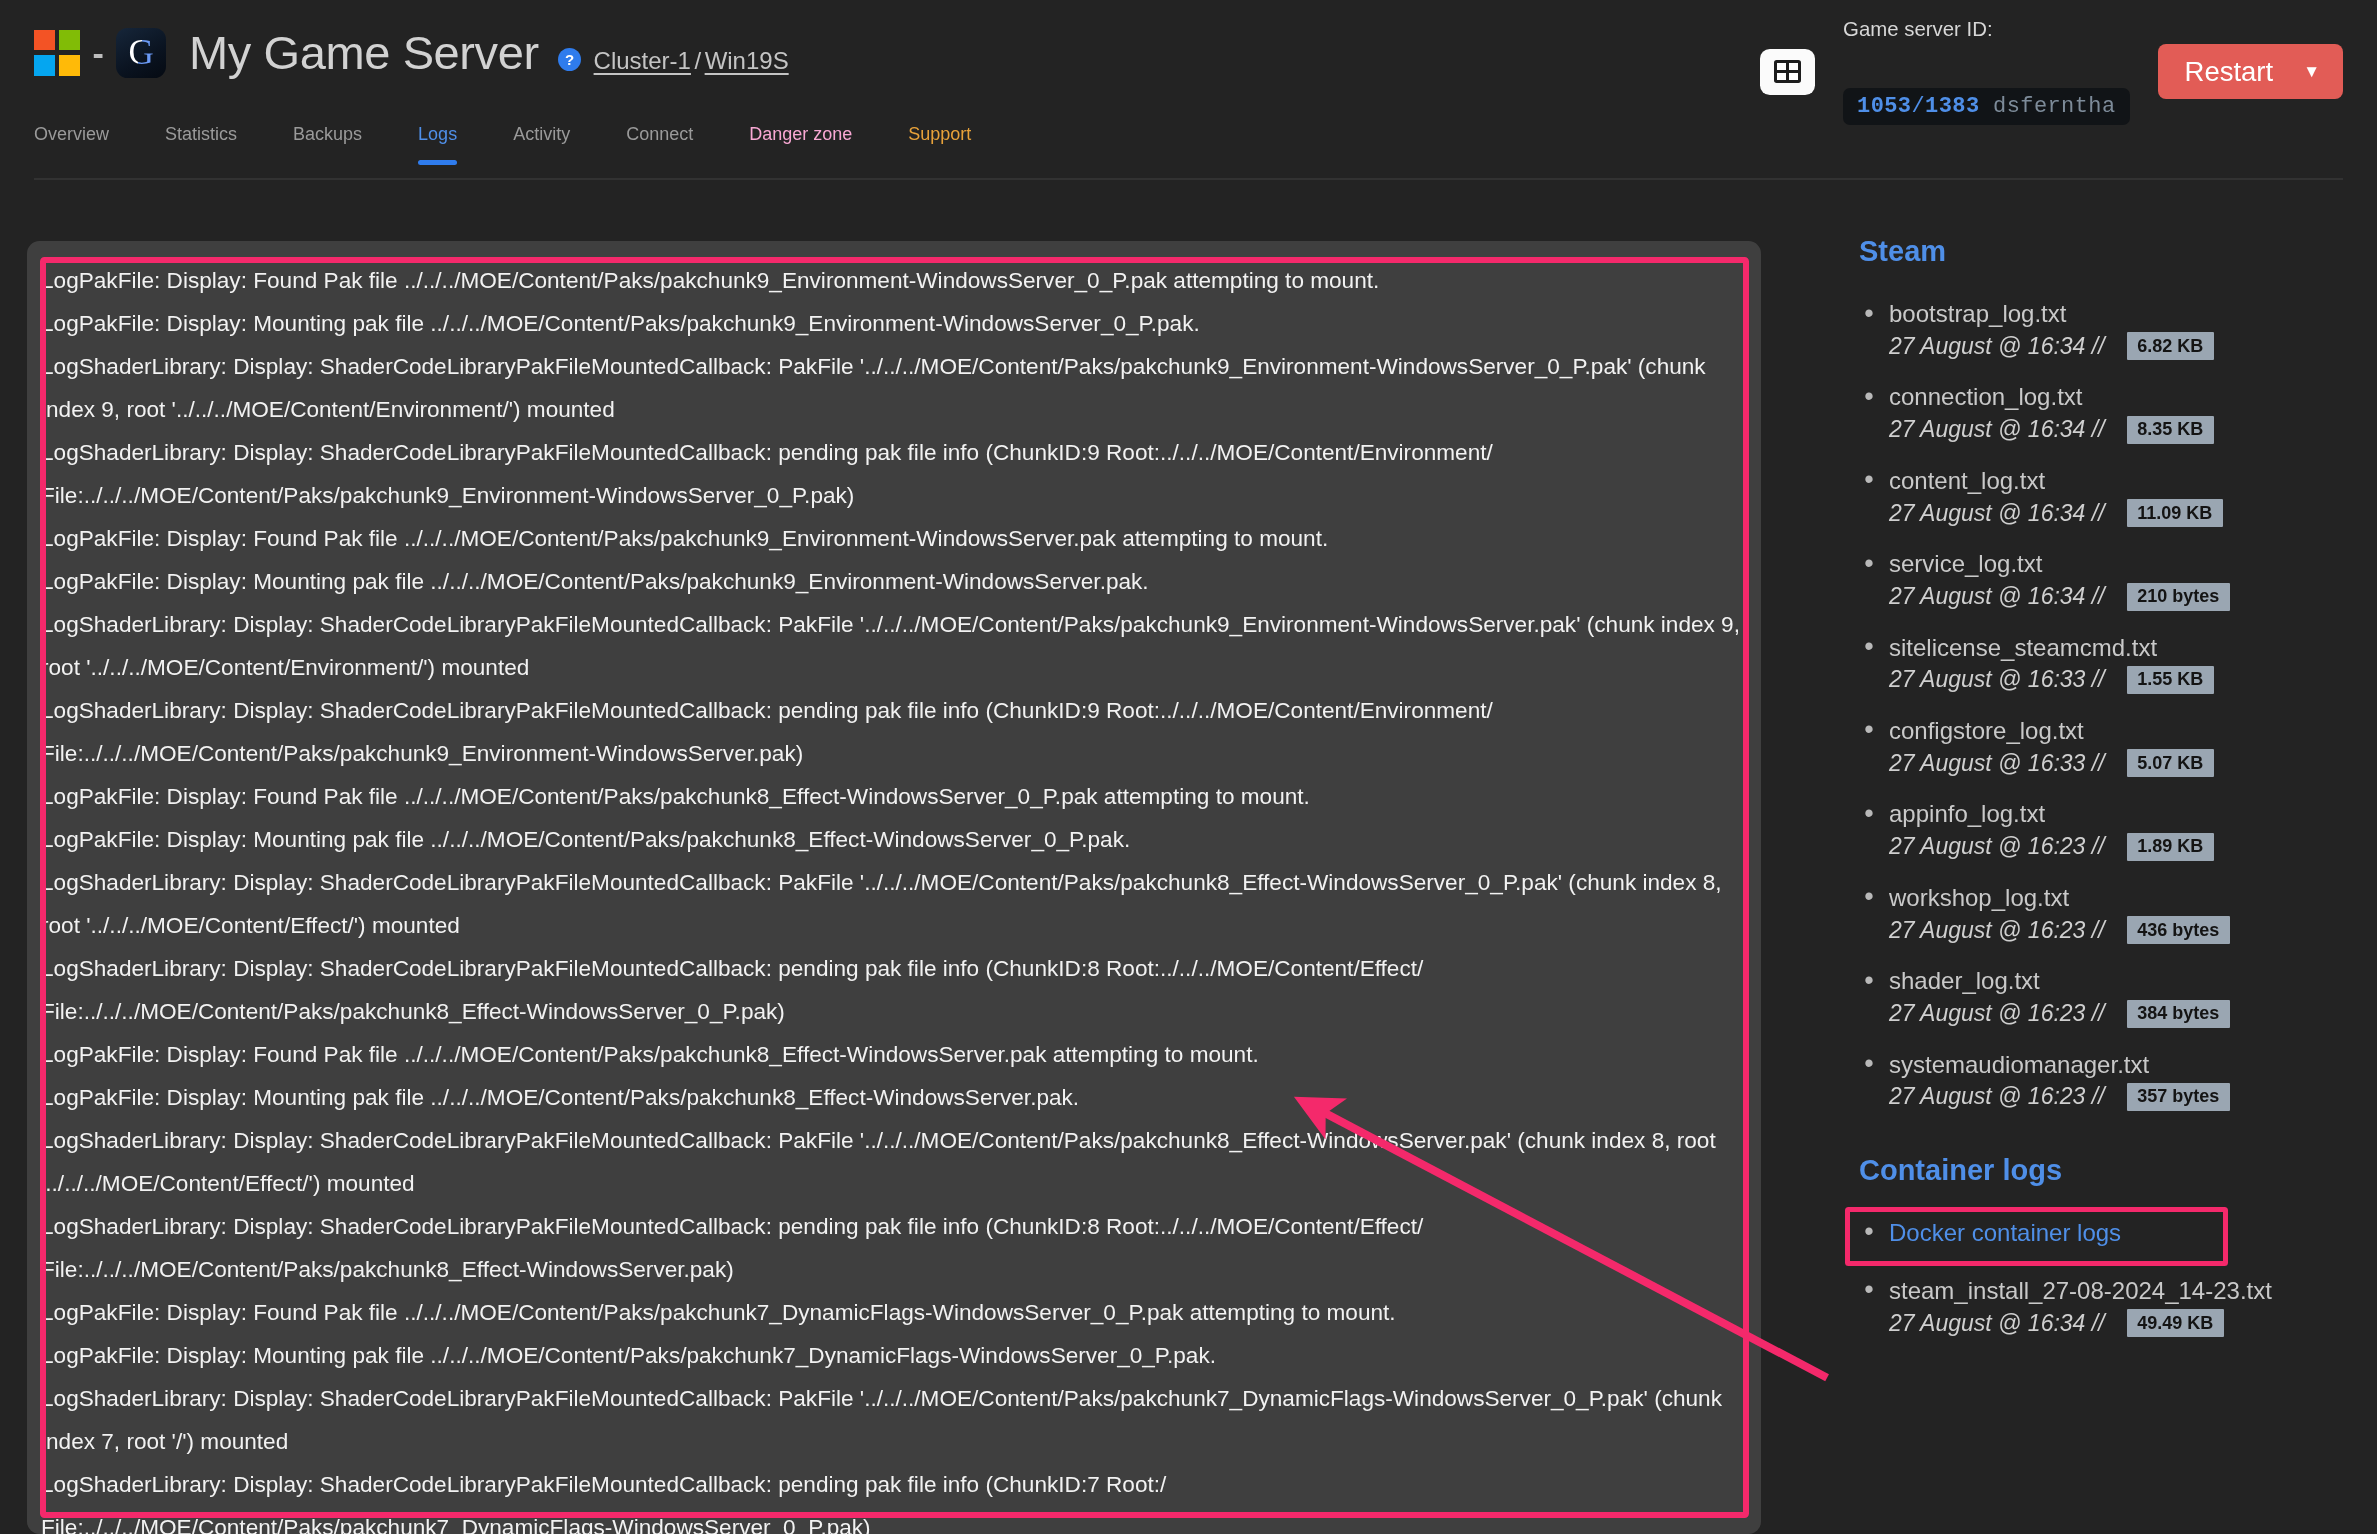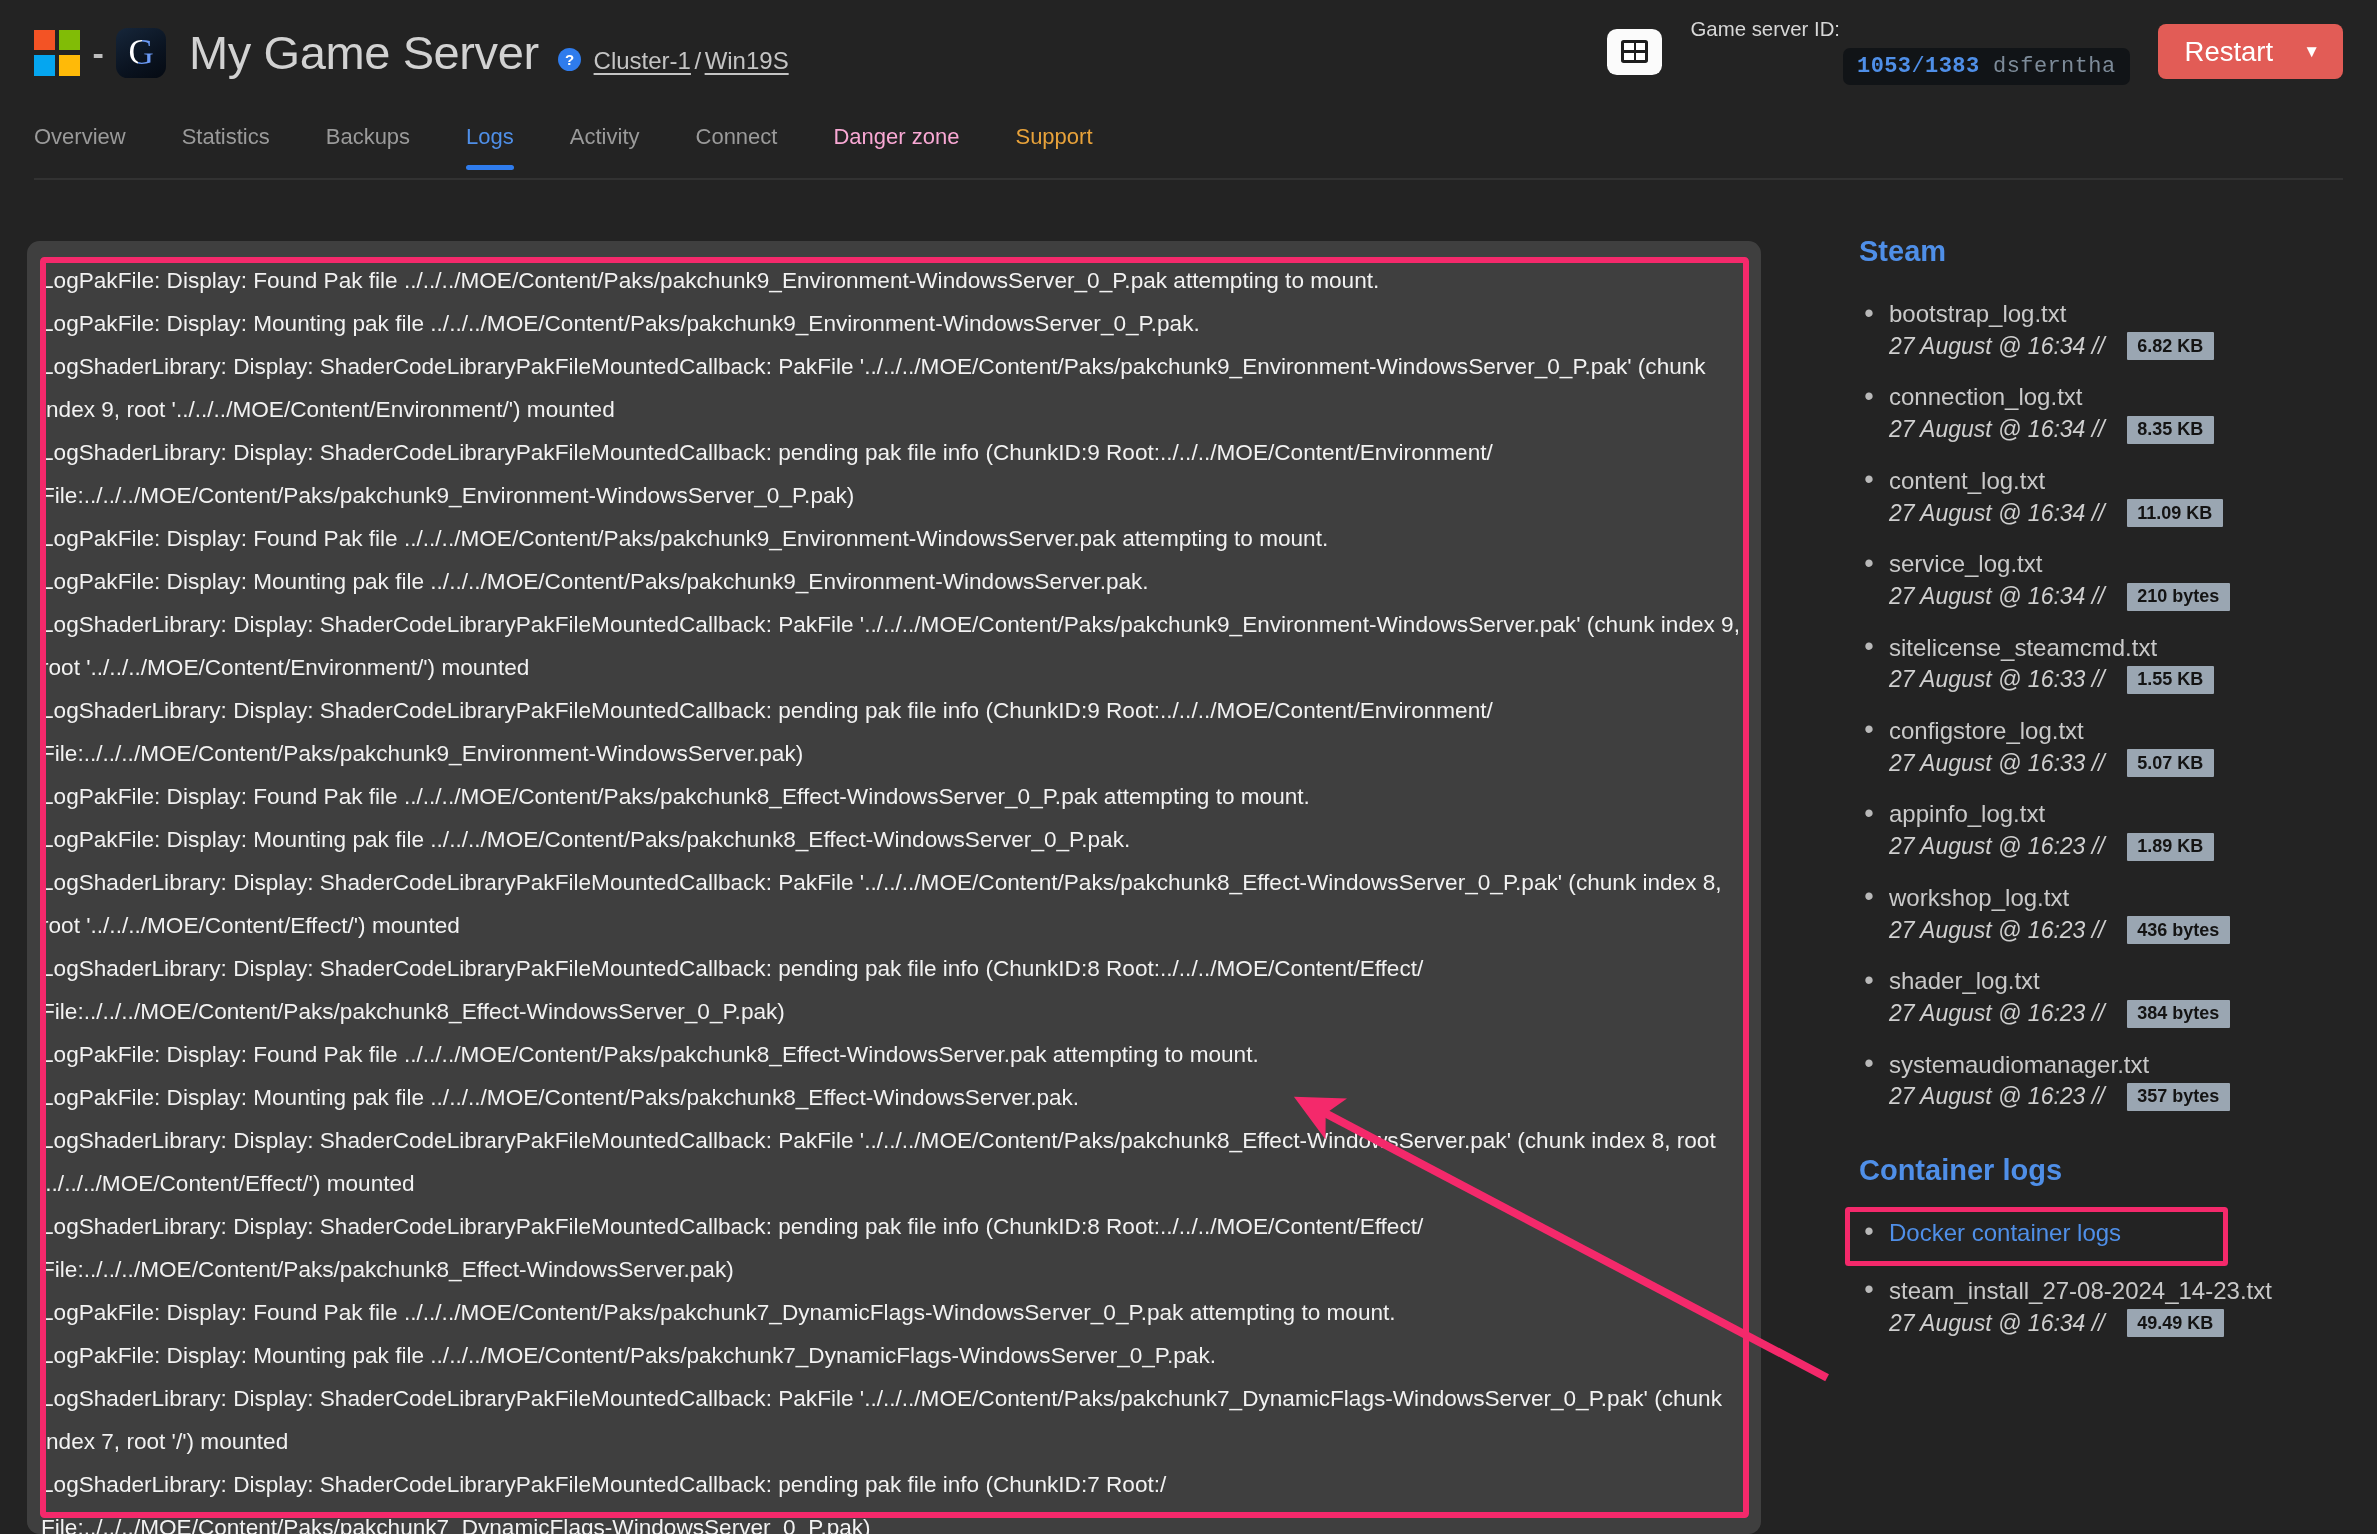--- a/index.html
+++ b/index.html
@@ -60,21 +60,21 @@
     display: flex; align-items: center; gap: 28px;
   }
   .grid-btn {
     width: 55px; height: 46px; border-radius: 9.8px; background: #fbfbfb;
     display: flex; align-items: center; justify-content: center; cursor: pointer;
   }
   .grid-glyph { width: 27px; height: 23px; border: 3.1px solid #1d1d1d; border-radius: 2.7px;
     display: grid; grid-template-columns: 1fr 1fr; grid-template-rows: 1fr 1fr;
     background: #1d1d1d; gap: 2.7px; padding: 0; overflow: hidden; }
   .grid-glyph i { background: #fff; }
-  .gsid-wrap { display: flex; flex-direction: row; gap: 3px; }
+  .gsid-wrap { display: flex; flex-direction: column; gap: 17px; }
   .gsid-label { font-size: 20.4px; color: #d7d7d7; }
   .gsid-pill {
     background: #111417; border-radius: 7px; padding: 6.2px 14px;
     font-family: "Liberation Mono", monospace; font-size: 22px;
     color: #7d8b99; letter-spacing: 0.4px; white-space: nowrap; margin-top: 30px;
   }
   .gsid-pill b { color: #4f8fe8; font-weight: 700; }
   .gsid-pill .slash { color: #4f8fe8; }
   .restart-btn {
     background: #e25c56; border: none; border-radius: 8px; color: #fff;
@@ -82,21 +82,21 @@
     display: flex; align-items: center; gap: 30px; font-family: "Liberation Sans", sans-serif;
   }
   .restart-btn .caret { font-size: 17px; padding-right: 23px; }
 
   
   .nav {
     position: absolute; left: 0; top: 124px; width: 2377px; height: 55px;
     display: flex; align-items: flex-start; gap: 0; padding-left: 34px;
   }
   .nav-item {
-    font-size: 22px; color: #9a9a9a; padding: 0 28px 19.5px 28px; cursor: pointer;
+    font-size: 18px; color: #9a9a9a; padding: 0 28px 19.5px 28px; cursor: pointer;
     position: relative; white-space: nowrap;
   }
   .nav-item:first-child { padding-left: 0; }
   .nav-item.active { color: #4f8fe8; }
   .nav-item.active::after {
     content: ""; position: absolute; left: 28px; right: 28px; bottom: 0;
     height: 4.4px; background: #2f7ced; border-radius: 2.7px;
   }
   .nav-item.danger { color: #f9a8d4; }
   .nav-item.support { color: #e8a23a; }

